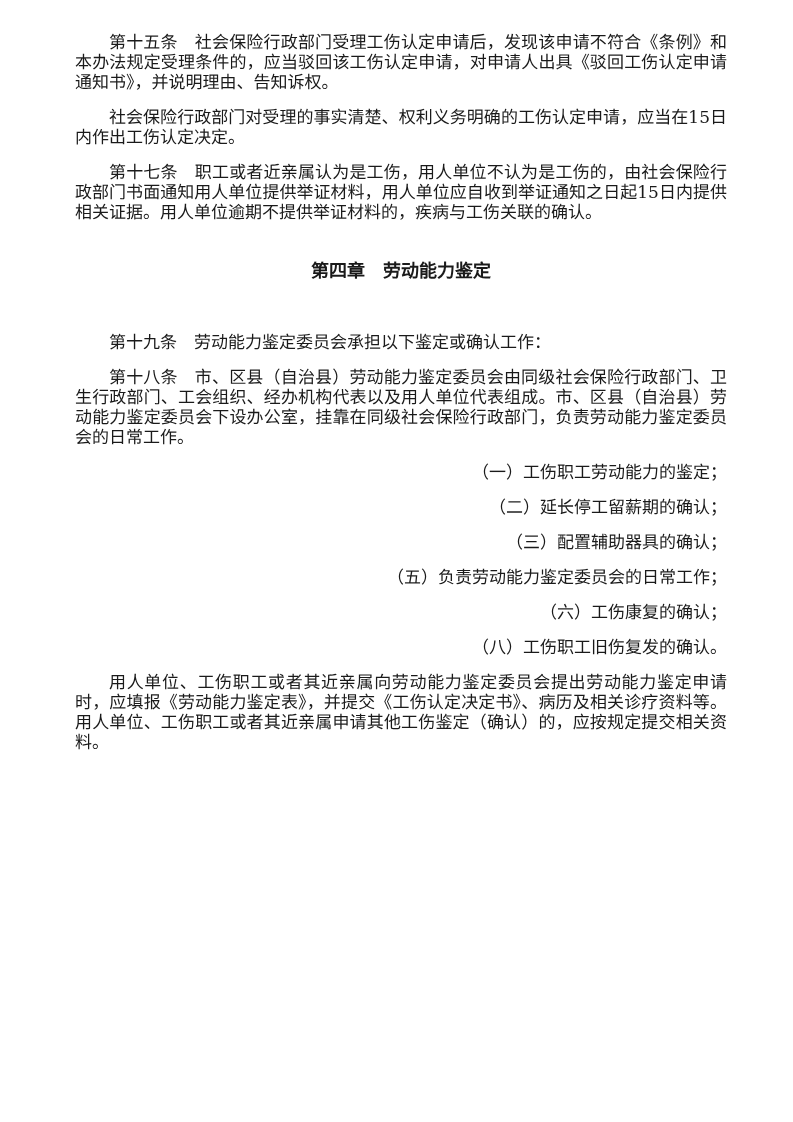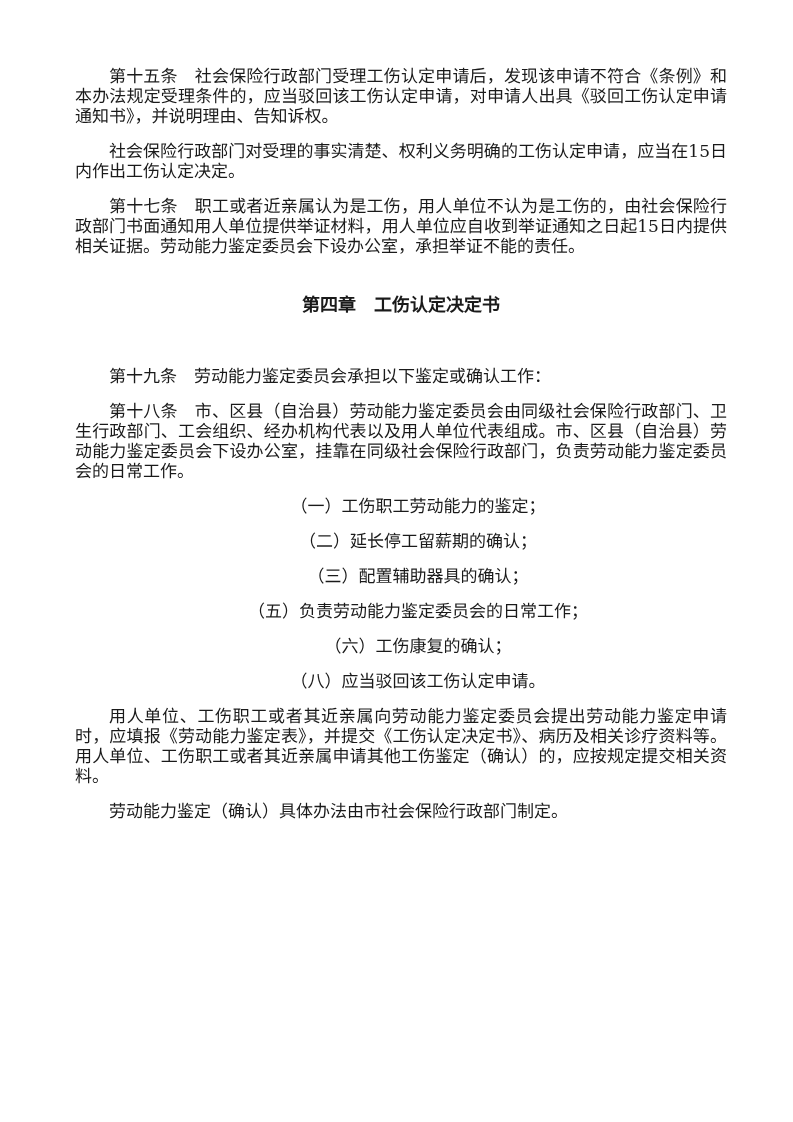--- a/index.html
+++ b/index.html
@@ -6,77 +6,76 @@
       margin: 0;
       padding: 0;
       background: #ffffff;
     }
     .page {
       position: relative;
       box-sizing: border-box;
       width: 793px;
       height: 1122px;
       background: #ffffff;
-      padding: 66px 66px 40px 75px;
+      padding: 32px 66px 40px 75px;
       overflow: hidden;
       font-family: "DejaVu Serif", "Liberation Serif", serif;
       font-size: 17px;
       line-height: 20px;
       color: #1a1a1a;
     }
     .para {
       margin: 0 0 15px 0;
       text-indent: 2em;
       text-align: justify;
       word-break: break-all;
     }
     .list-para {
       margin: 0 0 15px 0;
       text-indent: 2em;
-      text-align: center;
+      text-align: right;
     }
     .chapter-heading {
       margin: 36px 0 48px 0;
       text-indent: 0;
       text-align: center;
       font-weight: bold;
       font-size: 18px;
       line-height: 26px;
     }
   </style>
 </head>
 <body>
 
 <div class="page">
 
   <p class="para">第十五条　社会保险行政部门受理工伤认定申请后，发现该申请不符合《条例》和本办法规定受理条件的，应当驳回该工伤认定申请，对申请人出具《驳回工伤认定申请通知书》，并说明理由、告知诉权。</p>
 
 
   <p class="para">社会保险行政部门对受理的事实清楚、权利义务明确的工伤认定申请，应当在15日内作出工伤认定决定。</p>
 
-  <p class="para">第十七条　职工或者近亲属认为是工伤，用人单位不认为是工伤的，由社会保险行政部门书面通知用人单位提供举证材料，用人单位应自收到举证通知之日起15日内提供相关证据。劳动能力鉴定委员会下设办公室，承担举证不能的责任。</p>
+  <p class="para">第十七条　职工或者近亲属认为是工伤，用人单位不认为是工伤的，由社会保险行政部门书面通知用人单位提供举证材料，用人单位应自收到举证通知之日起15日内提供相关证据。用人单位逾期不提供举证材料的，疾病与工伤关联的确认。</p>
 
-  <p class="chapter-heading">第四章　工伤认定决定书</p>
+  <p class="chapter-heading">第四章　劳动能力鉴定</p>
 
   <p class="para">第十九条　劳动能力鉴定委员会承担以下鉴定或确认工作：</p>
 
   <p class="para">第十八条　市、区县（自治县）劳动能力鉴定委员会由同级社会保险行政部门、卫生行政部门、工会组织、经办机构代表以及用人单位代表组成。市、区县（自治县）劳动能力鉴定委员会下设办公室，挂靠在同级社会保险行政部门，负责劳动能力鉴定委员会的日常工作。</p>
 
   <p class="list-para">（一）工伤职工劳动能力的鉴定；</p>
 
   <p class="list-para">（二）延长停工留薪期的确认；</p>
 
   <p class="list-para">（三）配置辅助器具的确认；</p>
 
 
   <p class="list-para">（五）负责劳动能力鉴定委员会的日常工作；</p>
 
   <p class="list-para">（六）工伤康复的确认；</p>
 
 
-  <p class="list-para">（八）应当驳回该工伤认定申请。</p>
+  <p class="list-para">（八）工伤职工旧伤复发的确认。</p>
 
 
   <p class="para">用人单位、工伤职工或者其近亲属向劳动能力鉴定委员会提出劳动能力鉴定申请时，应填报《劳动能力鉴定表》，并提交《工伤认定决定书》、病历及相关诊疗资料等。用人单位、工伤职工或者其近亲属申请其他工伤鉴定（确认）的，应按规定提交相关资料。</p>
 
-  <p class="para">劳动能力鉴定（确认）具体办法由市社会保险行政部门制定。</p>
 
 </div>
 
 </body></html>

